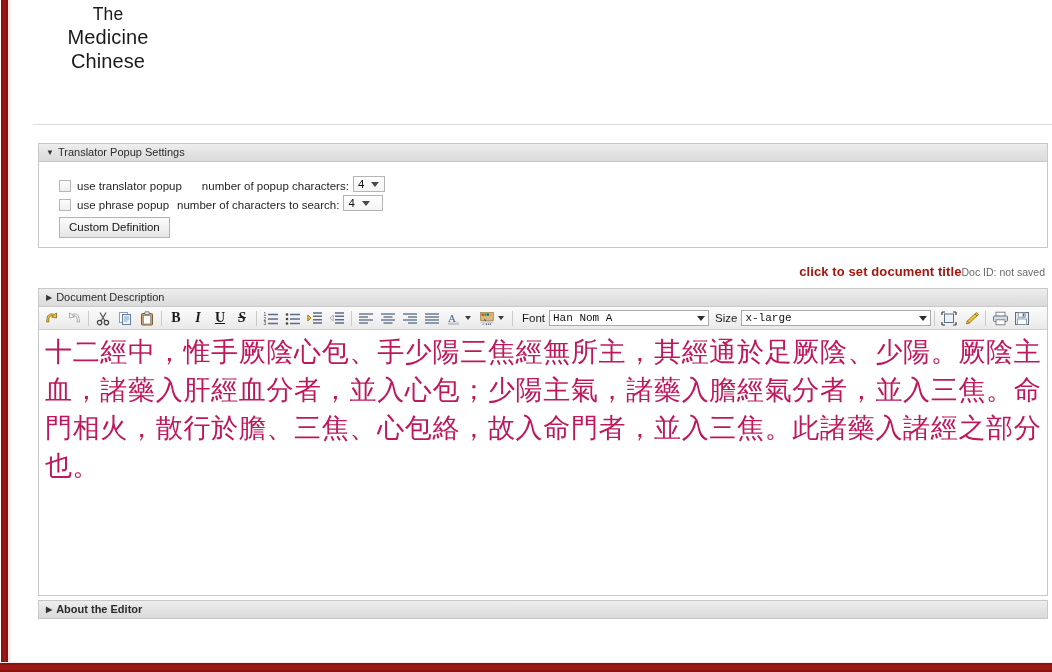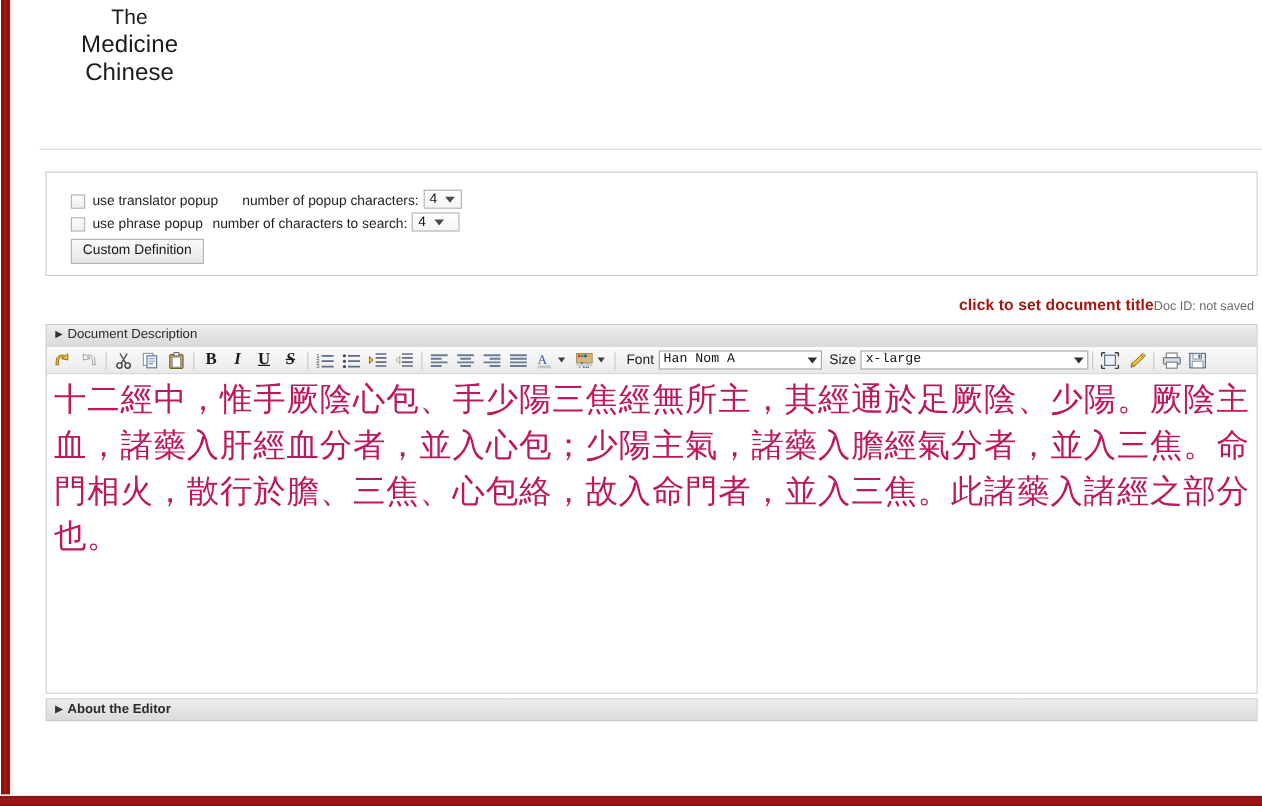--- a/index.html
+++ b/index.html
@@ -246,21 +246,21 @@
     display: flex; align-items: center; justify-content: center;
     flex: 0 0 auto;
   }
   .combo .cbtn i {
     width: 0; height: 0;
     border-left: 4px solid transparent;
     border-right: 4px solid transparent;
     border-top: 5px solid #2e2e2e;
     display: block;
   }
-  #font-combo { width: 136px; }
+  #font-combo { width: 160px; }
   #size-combo { width: 190px; }
 
   .edit-area {
     height: 265px;
     background: #fff;
     padding: 3px 6px 0 6px;
     box-sizing: border-box;
     overflow: hidden;
   }
   #doc-body {
@@ -296,20 +296,23 @@
   <div class="header">
     <div class="logo">
       <div class="l1">The</div>
       <div class="l3">Medicine</div>
       <div class="l4">Chinese</div>
     </div>
     <div class="header-rule"></div>
   </div>
 
   <div class="panel" id="settings-panel">
+    <div class="panel-bar">
+      <span class="tri">▼</span><span>Translator Popup Settings</span>
+    </div>
     <div class="settings-body">
 
       <div class="opt-row">
         <span class="cb"></span>
         <span class="opt-label">use translator popup</span>
         <span class="opt-spacer1"></span>
         <span class="opt-label">number of popup characters:</span>
         <span class="mini-select" style="width:32px">
           <span class="val">4</span>
           <span class="caret"></span>

